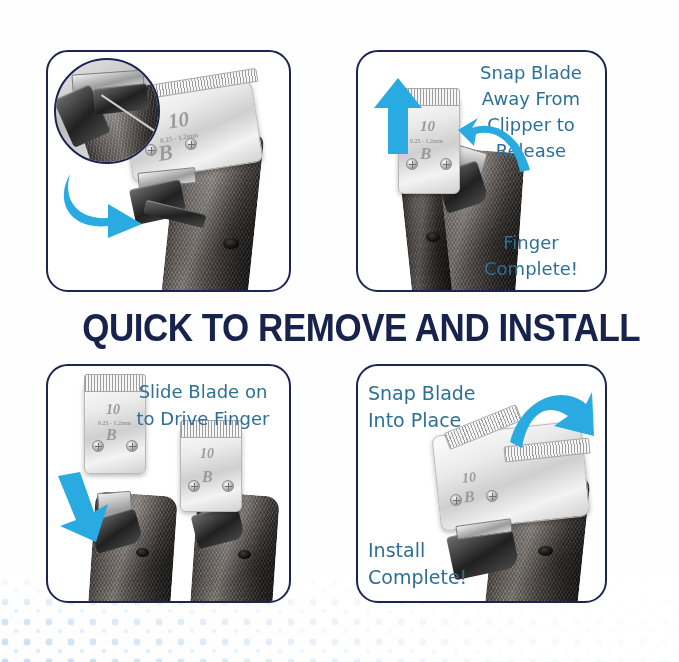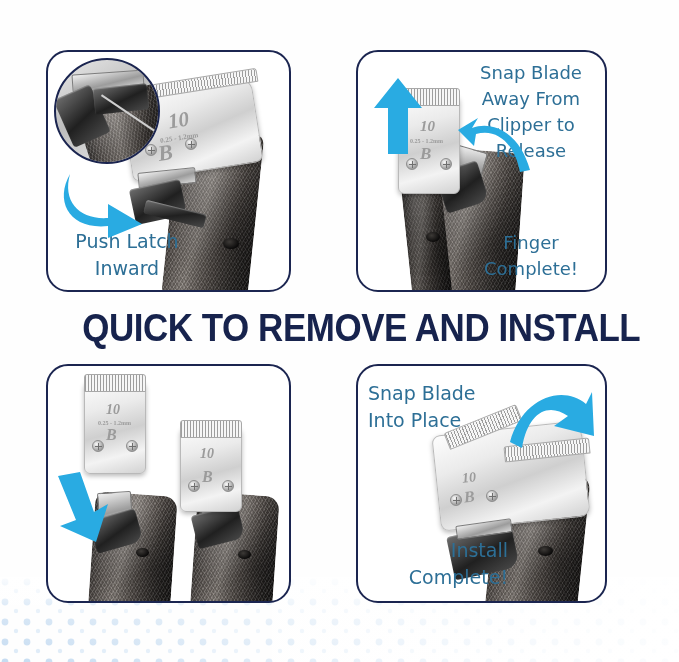--- a/index.html
+++ b/index.html
@@ -70,21 +70,21 @@
     font-family: "DejaVu Sans", sans-serif;
     font-weight: normal;
     z-index: 6;
     white-space: pre-line;
   }
   .cap-p1 { left: 4px;  bottom: 8px;  width: 150px; text-align: center; font-size: 19px; line-height: 27px; }
   .cap-p2a { right: 8px; top: 8px;   width: 132px; text-align: center; font-size: 18px; line-height: 26px; }
   .cap-p2b { right: 8px; bottom: 8px; width: 132px; text-align: center; font-size: 18px; line-height: 26px; }
   .cap-p3 { right: 6px; top: 12px;   width: 160px; text-align: center; font-size: 18px; line-height: 27px; }
   .cap-p4a { left: 10px; top: 14px;  width: 140px; text-align: left;  font-size: 19px; line-height: 27px; }
-  .cap-p4b { left: 10px; bottom: 10px; width: 140px; text-align: right; font-size: 19px; line-height: 27px; }
+  .cap-p4b { left: 10px; bottom: 10px; width: 140px; text-align: left; font-size: 19px; line-height: 27px; }
 
   .handle {
     position: absolute;
     background:
       repeating-linear-gradient(115deg, rgba(255,255,255,.10) 0 1px, rgba(0,0,0,.10) 1px 3px),
       repeating-linear-gradient(55deg, rgba(255,255,255,.07) 0 1px, rgba(0,0,0,.12) 1px 3px),
       linear-gradient(100deg, #1e1c1b 0%, #56504c 22%, #8a837d 42%, #5d5651 62%, #2b2826 86%, #171514 100%);
     border-radius: 8px 10px 4px 4px;
   }
   .handle::after {
@@ -199,22 +199,20 @@
       <div style="position:absolute; left:40px; top:52px; width:64px; height:2px;
                   background:#cfcfcf; transform:rotate(34deg);"></div>
     </div>
 
     <div class="arrow" style="left:12px; top:116px; width:86px; height:70px;">
       <svg width="86" height="70" viewBox="0 0 86 70">
         <path d="M10 6 C 2 34, 20 52, 48 50 L 48 36 L 82 56 L 48 70 L 48 58 C 10 62, -6 34, 10 6 Z" fill="#29abe2"></path>
       </svg>
     </div>
 
-    <div class="caption cap-p1">Push Latch
-Inward</div>
   </div>
 
   <div class="panel panel-2">
 
     <div class="handle" style="left:66px; top:98px; width:96px; height:146px; transform:rotate(4deg);
                 border-radius:14px 16px 4px 4px;"></div>
     <div class="handle" style="left:48px; top:122px; width:40px; height:120px; transform:rotate(-6deg);
                 border-radius:10px 4px 4px 4px; filter:brightness(.72);"></div>
     <div style="position:absolute; left:68px; top:180px; width:14px; height:10px; border-radius:50%;
                 background:radial-gradient(ellipse at 40% 35%, #3d3a37, #0b0a0a 70%); z-index:4;"></div>
@@ -290,20 +288,22 @@
     <div class="engrave" style="left:154px; top:102px; font-size:16px;">B</div>
     <div class="screw" style="left:140px; top:114px;"></div>
     <div class="screw" style="left:174px; top:114px;"></div>
 
     <div class="arrow" style="left:6px; top:106px; width:58px; height:70px;">
       <svg width="58" height="70" viewBox="0 0 58 70">
         <path d="M4 4 L 26 0 L 40 40 L 54 32 L 42 70 L 6 54 L 22 48 Z" fill="#29abe2"></path>
       </svg>
     </div>
 
+    <div class="caption cap-p3">Slide Blade on
+to Drive Finger</div>
   </div>
 
   <div class="panel panel-4">
 
     <div class="handle" style="left:134px; top:104px; width:92px; height:140px; transform:rotate(6deg);
                 border-radius:14px 16px 4px 4px;"></div>
     <div style="position:absolute; left:180px; top:180px; width:15px; height:10px; border-radius:50%;
                 background:radial-gradient(ellipse at 40% 35%, #3d3a37, #0b0a0a 70%); z-index:4;"></div>
 
     <div class="blade" style="left:78px; top:62px; width:150px; height:96px; transform:rotate(-6deg);

